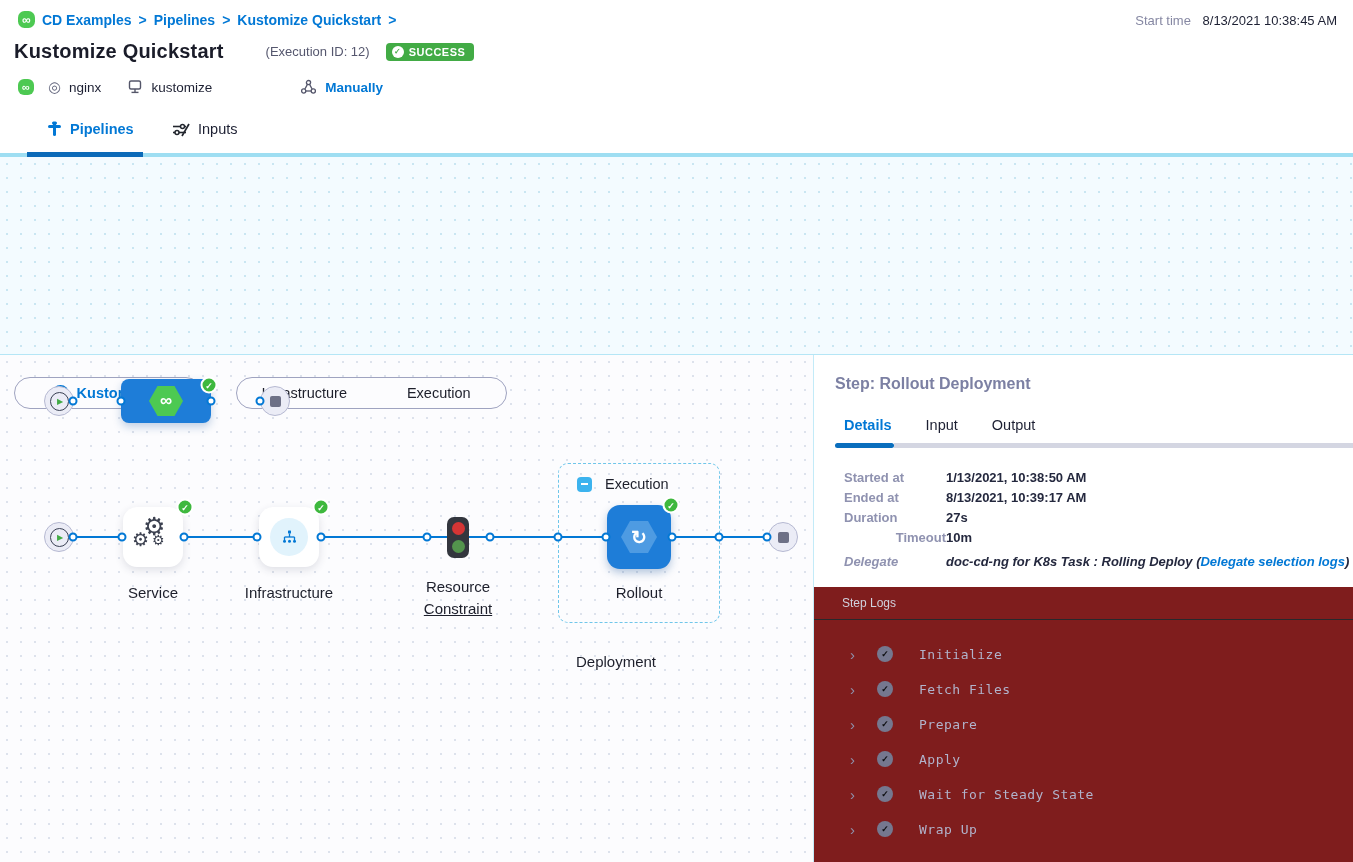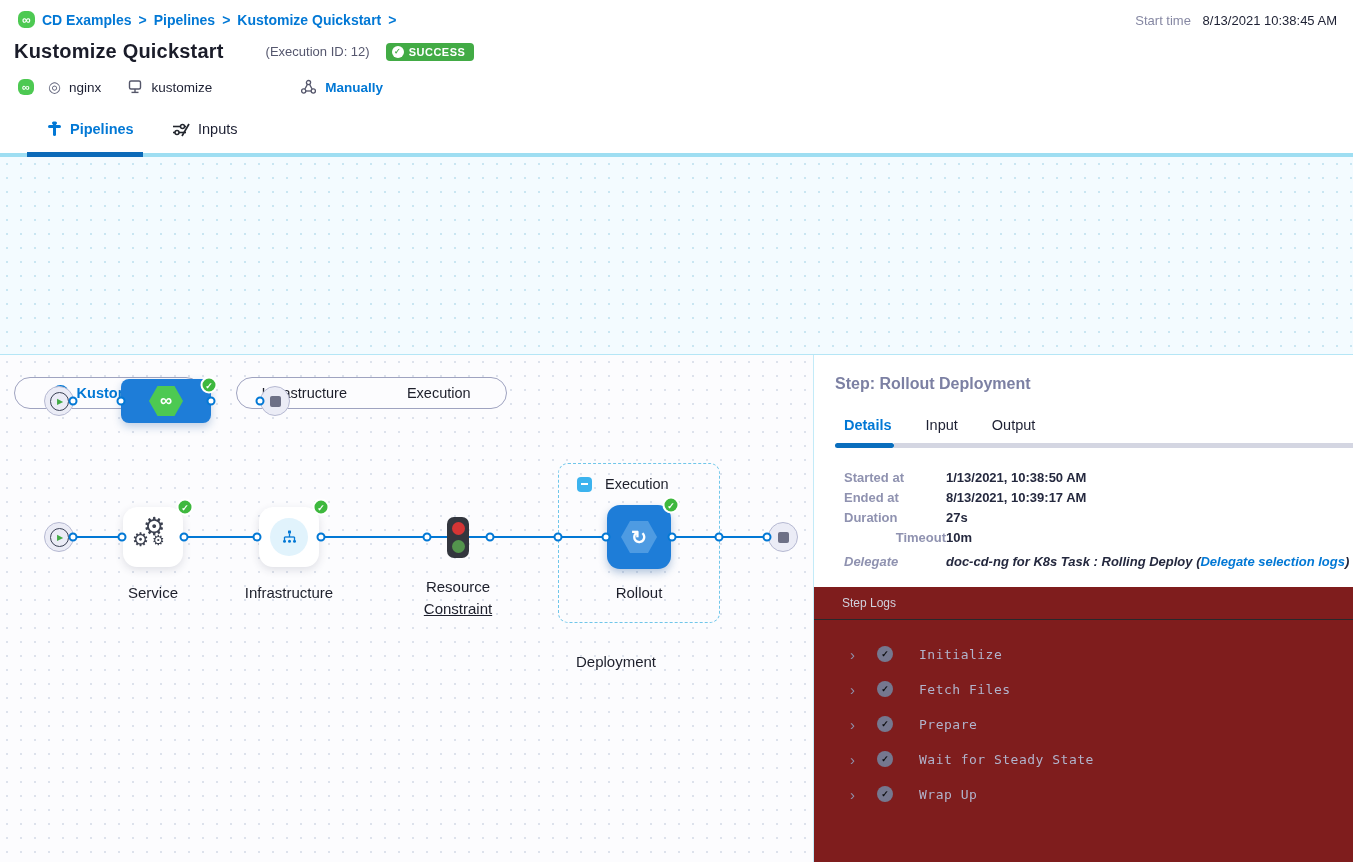--- a/index.html
+++ b/index.html
@@ -371,20 +371,25 @@
         <div class="log-row" data-name="log-section-fetch-files">
           <span class="g-chev" data-name="expand-chevron-icon"></span>
           <span class="lcheck g-check" data-name="log-success-icon"></span>
           <span class="ltext" data-name="log-section-label">Fetch Files</span>
         </div>
         <div class="log-row" data-name="log-section-prepare">
           <span class="g-chev" data-name="expand-chevron-icon"></span>
           <span class="lcheck g-check" data-name="log-success-icon"></span>
           <span class="ltext" data-name="log-section-label">Prepare</span>
         </div>
+        <div class="log-row" data-name="log-section-apply">
+          <span class="g-chev" data-name="expand-chevron-icon"></span>
+          <span class="lcheck g-check" data-name="log-success-icon"></span>
+          <span class="ltext" data-name="log-section-label">Apply</span>
+        </div>
         <div class="log-row" data-name="log-section-wait-for-steady-state">
           <span class="g-chev" data-name="expand-chevron-icon"></span>
           <span class="lcheck g-check" data-name="log-success-icon"></span>
           <span class="ltext" data-name="log-section-label">Wait for Steady State</span>
         </div>
         <div class="log-row" data-name="log-section-wrap-up">
           <span class="g-chev" data-name="expand-chevron-icon"></span>
           <span class="lcheck g-check" data-name="log-success-icon"></span>
           <span class="ltext" data-name="log-section-label">Wrap Up</span>
         </div>

